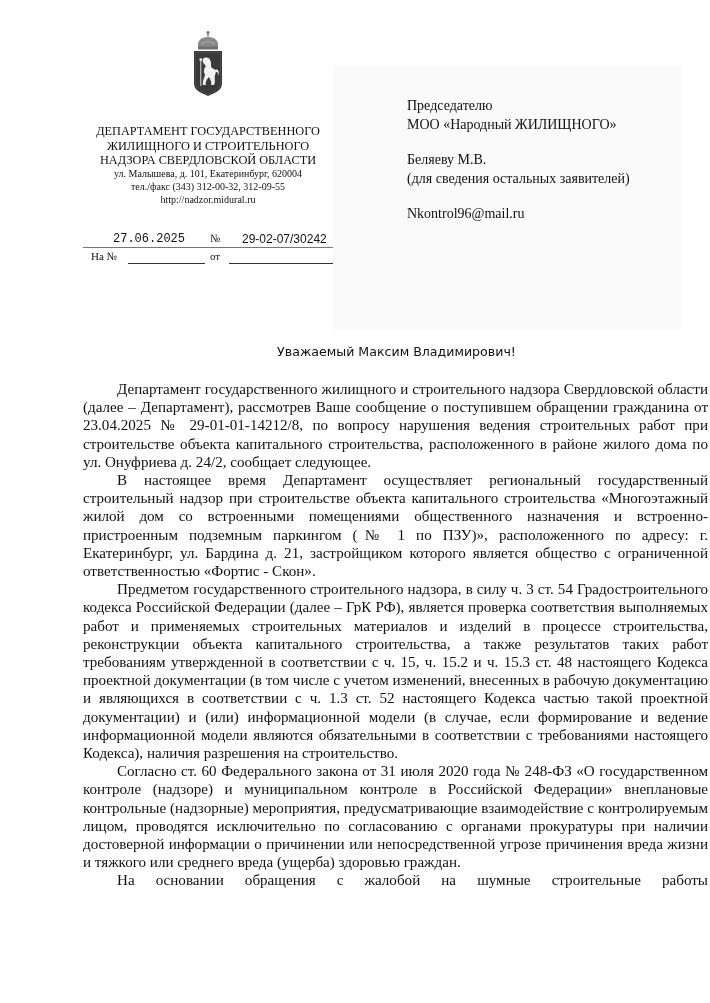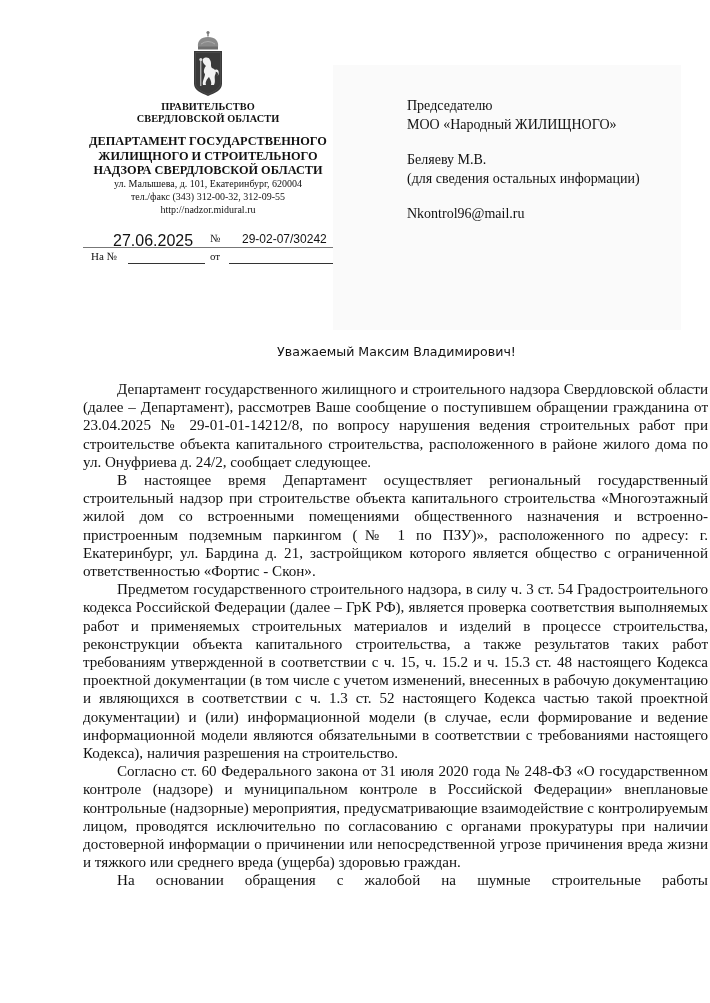--- a/index.html
+++ b/index.html
@@ -41,22 +41,22 @@
       height: 68px;
     }
     .gov-name {
       margin-top: 3px;
       font-weight: bold;
       font-size: 10.3px;
       line-height: 12px;
       letter-spacing: 0.1px;
     }
     .dept-name {
-      margin-top: 9px;
-      font-weight: bold;
+      margin-top: 26px;
+      font-weight: normal;
       font-size: 12.3px;
       line-height: 14.7px;
     }
     .dept-contacts {
       margin-top: 0;
       font-size: 10px;
       line-height: 12.8px;
     }
     .reg {
       position: absolute;
@@ -67,21 +67,21 @@
     .reg-row1 {
       position: relative;
       height: 16px;
       border-bottom: 1px solid #777;
     }
     .reg-row2 {
       position: relative;
       height: 18px;
       font-size: 11px;
     }
-    .reg-date { position: absolute; left: 30px; top: 1px; font-family: Liberation Sans, sans-serif; font-size: 16px; }
+    .reg-date { position: absolute; left: 30px; top: 1px; font-family: Liberation Mono, monospace; font-size: 12px; }
     .reg-no-label { position: absolute; left: 127px; top: 1px; font-size: 11px; }
     .reg-number { position: absolute; left: 159px; top: 1px; font-family: "Liberation Sans", "DejaVu Sans", sans-serif; font-size: 12px; }
     .reg-ref-label { position: absolute; left: 8px; top: 2px; }
     .reg-ref-line { position: absolute; left: 45px; top: 15px; width: 77px; border-bottom: 1px solid #333; }
     .reg-from-label { position: absolute; left: 127px; top: 2px; }
     .reg-from-line { position: absolute; left: 146px; top: 15px; width: 104px; border-bottom: 1px solid #333; }
 
     
     .addressee {
       position: absolute;
@@ -140,24 +140,20 @@
 
       <path d="M4 21 H32 V54 C32 60 25 63 18 66 C11 63 4 60 4 54 Z" fill="#3a3a3a"></path>
       <path d="M5.5 22.5 H30.5 V53.5 C30.5 58.5 24.5 61.5 18 64.3 C11.5 61.5 5.5 58.5 5.5 53.5 Z" fill="none" stroke="#555" stroke-width="0.6"></path>
 
       <path d="M13 29 C15 27 19 27 20 30 C22 33 20 36 22 38 C25 39 27 42 25 45 C24 48 26 51 24 55 L21 55 C22 52 20 49 19 47 C17 49 15 52 16 55 L13 55 C12 51 15 47 15 44 C13 42 14 38 16 36 C14 34 12 32 13 29 Z" fill="#f2f2f2"></path>
       <path d="M25 40 C29 38 30 44 27 47 C29 45 28 41 25 42 Z" fill="#f2f2f2"></path>
 
       <rect x="10.3" y="30" width="1" height="26" fill="#dcdcdc"></rect>
       <circle cx="10.8" cy="29.5" r="1.5" fill="#dcdcdc"></circle>
     </svg>
-    <div class="gov-name">
-      <div>ПРАВИТЕЛЬСТВО</div>
-      <div>СВЕРДЛОВСКОЙ ОБЛАСТИ</div>
-    </div>
     <div class="dept-name">
       <div>ДЕПАРТАМЕНТ ГОСУДАРСТВЕННОГО</div>
       <div>ЖИЛИЩНОГО И СТРОИТЕЛЬНОГО</div>
       <div>НАДЗОРА СВЕРДЛОВСКОЙ ОБЛАСТИ</div>
     </div>
     <div class="dept-contacts">
       <div>ул. Малышева, д. 101, Екатеринбург, 620004</div>
       <div>тел./факс (343) 312-00-32, 312-09-55</div>
       <div>http://nadzor.midural.ru</div>
     </div>
@@ -175,21 +171,21 @@
       <span class="reg-from-label">от</span>
       <span class="reg-from-line"></span>
     </div>
   </div>
 
   <div class="addressee">
     <div>Председателю</div>
     <div>МОО «Народный ЖИЛИЩНОГО»</div>
     <div class="gap"></div>
     <div>Беляеву М.В.</div>
-    <div>(для сведения остальных информации)</div>
+    <div>(для сведения остальных заявителей)</div>
     <div class="gap"></div>
     <div>Nkontrol96@mail.ru</div>
   </div>
 
 
   <div class="greeting">Уважаемый Максим Владимирович!</div>
 
   <div class="body-text">
     <p>Департамент государственного жилищного и строительного надзора Свердловской области (далее – Департамент), рассмотрев Ваше сообщение о поступившем обращении гражданина от 23.04.2025 № 29-01-01-14212/8, по вопросу нарушения ведения строительных работ при строительстве объекта капитального строительства, расположенного в районе жилого дома по ул. Онуфриева д. 24/2, сообщает следующее.</p>
     <p>В настоящее время Департамент осуществляет региональный государственный строительный надзор при строительстве объекта капитального строительства «Многоэтажный жилой дом со встроенными помещениями общественного назначения и встроенно-пристроенным подземным паркингом (№ 1 по ПЗУ)», расположенного по адресу: г. Екатеринбург, ул. Бардина д. 21, застройщиком которого является общество с ограниченной ответственностью «Фортис - Скон».</p>

